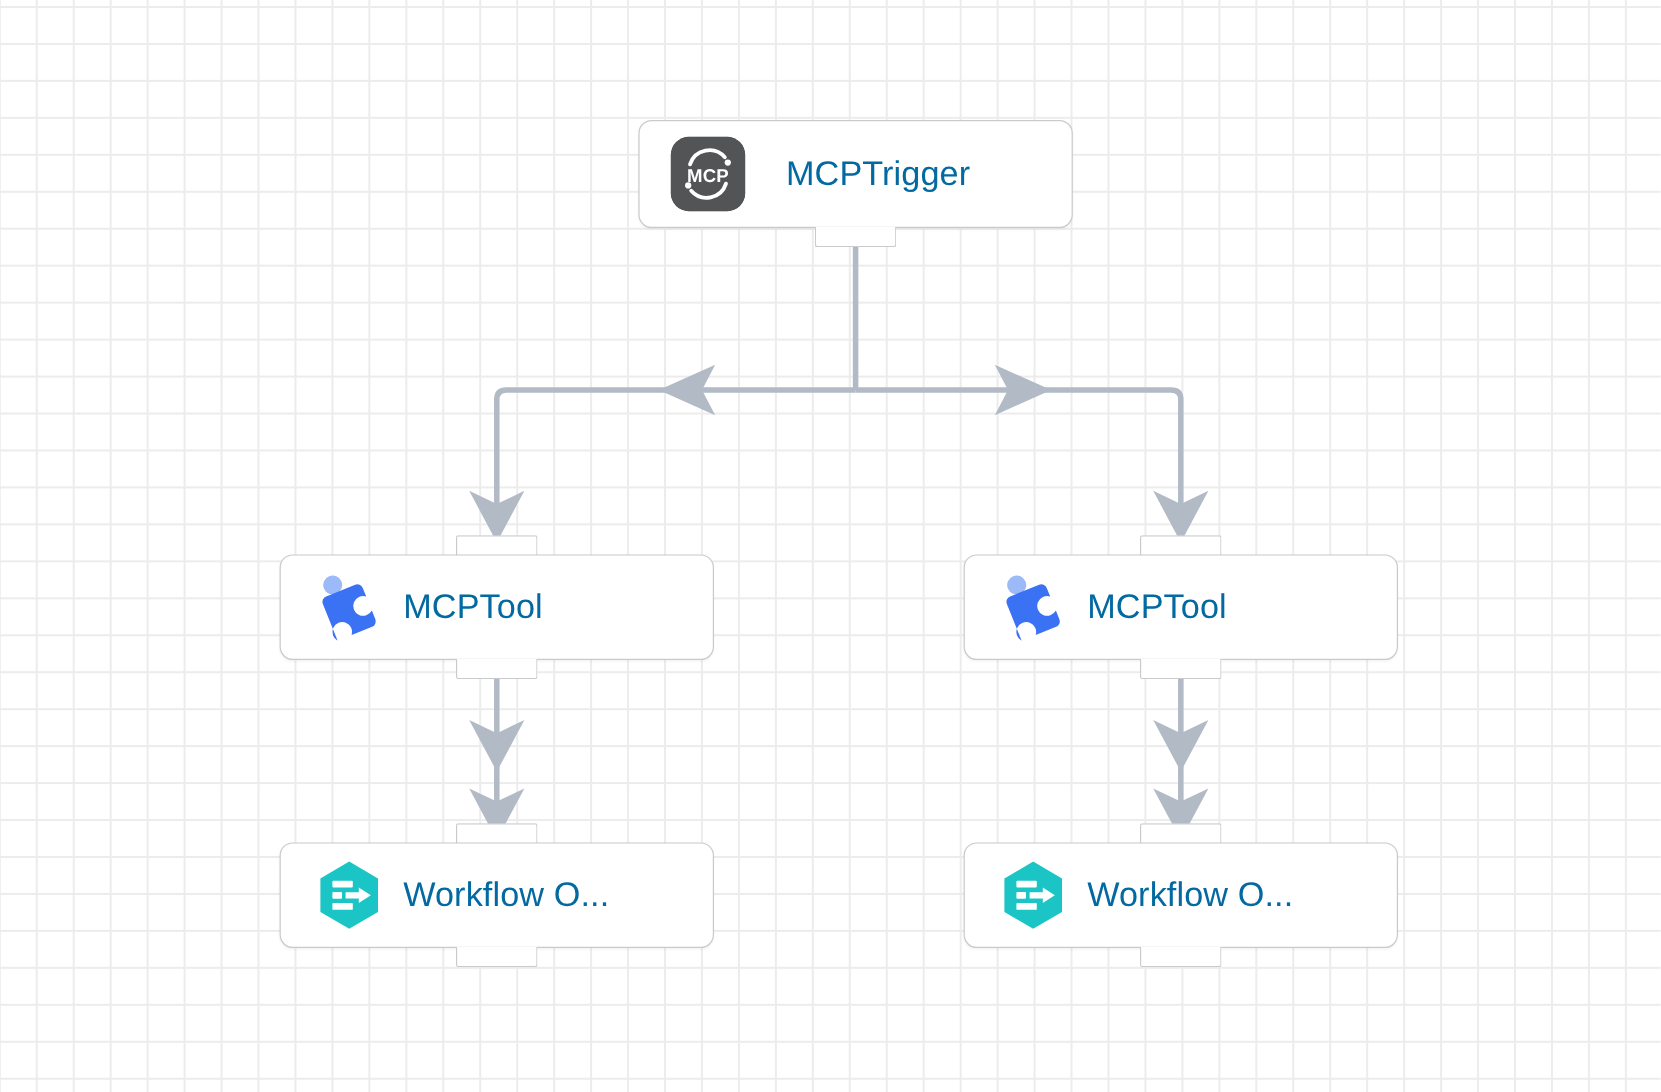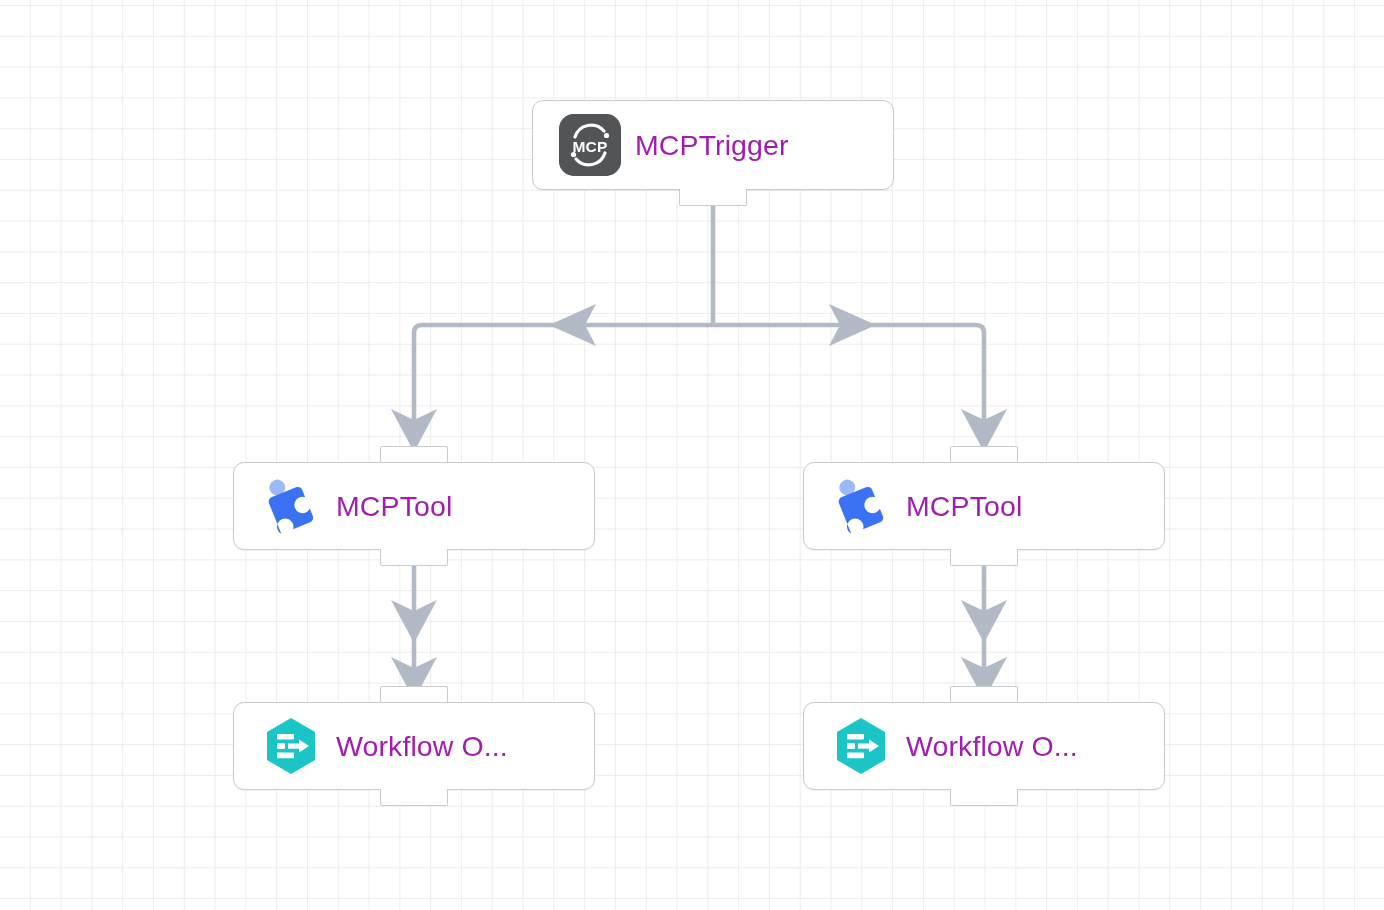--- a/index.html
+++ b/index.html
@@ -43,21 +43,21 @@
     flex: 0 0 auto;
     width: 62px;
     height: 62px;
     display: flex;
     align-items: center;
     justify-content: center;
     margin-right: 14px;
   }
   .node-label {
     font-size: 28.5px;
-    color: #a21caf;
+    color: #0369a1;
     letter-spacing: 0.1px;
     white-space: nowrap;
     overflow: hidden;
   }
   
   .port {
     position: absolute;
     box-sizing: border-box;
     width: 68px;
     height: 17px;
@@ -117,21 +117,21 @@
       <polygon points="984,452 961,409 984,420 1007,409"></polygon>
 
       <polygon points="414,643 391,600 414,611 437,600"></polygon>
       <polygon points="414,700 391,657 414,668 437,657"></polygon>
 
       <polygon points="984,643 961,600 984,611 1007,600"></polygon>
       <polygon points="984,700 961,657 984,668 1007,657"></polygon>
     </g>
   </svg>
 
-  <div class="node" style="left:532px; top:100px; width:362px; height:90px;">
+  <div class="node" style="left:532px; top:100px; width:362px; height:90px;gap:20px;">
     <span class="node-icon">
       <svg class="mcp-badge" viewBox="0 0 62 62" xmlns="http://www.w3.org/2000/svg">
         <rect x="0" y="0" width="62" height="62" rx="15" fill="#525456"></rect>
         <path d="M16 23 A17 17 0 0 1 45 17" fill="none" stroke="#ffffff" stroke-width="3.2" stroke-linecap="round"></path>
         <path d="M46 39 A17 17 0 0 1 17 45" fill="none" stroke="#ffffff" stroke-width="3.2" stroke-linecap="round"></path>
         <circle cx="47.5" cy="21.5" r="2.6" fill="#ffffff"></circle>
         <circle cx="14.5" cy="40.5" r="2.6" fill="#ffffff"></circle>
         <text x="31" y="37.5" text-anchor="middle" fill="#ffffff" font-family="Liberation Sans, sans-serif" font-size="15.5" font-weight="bold" letter-spacing="0.2">MCP</text>
       </svg>
     </span>

